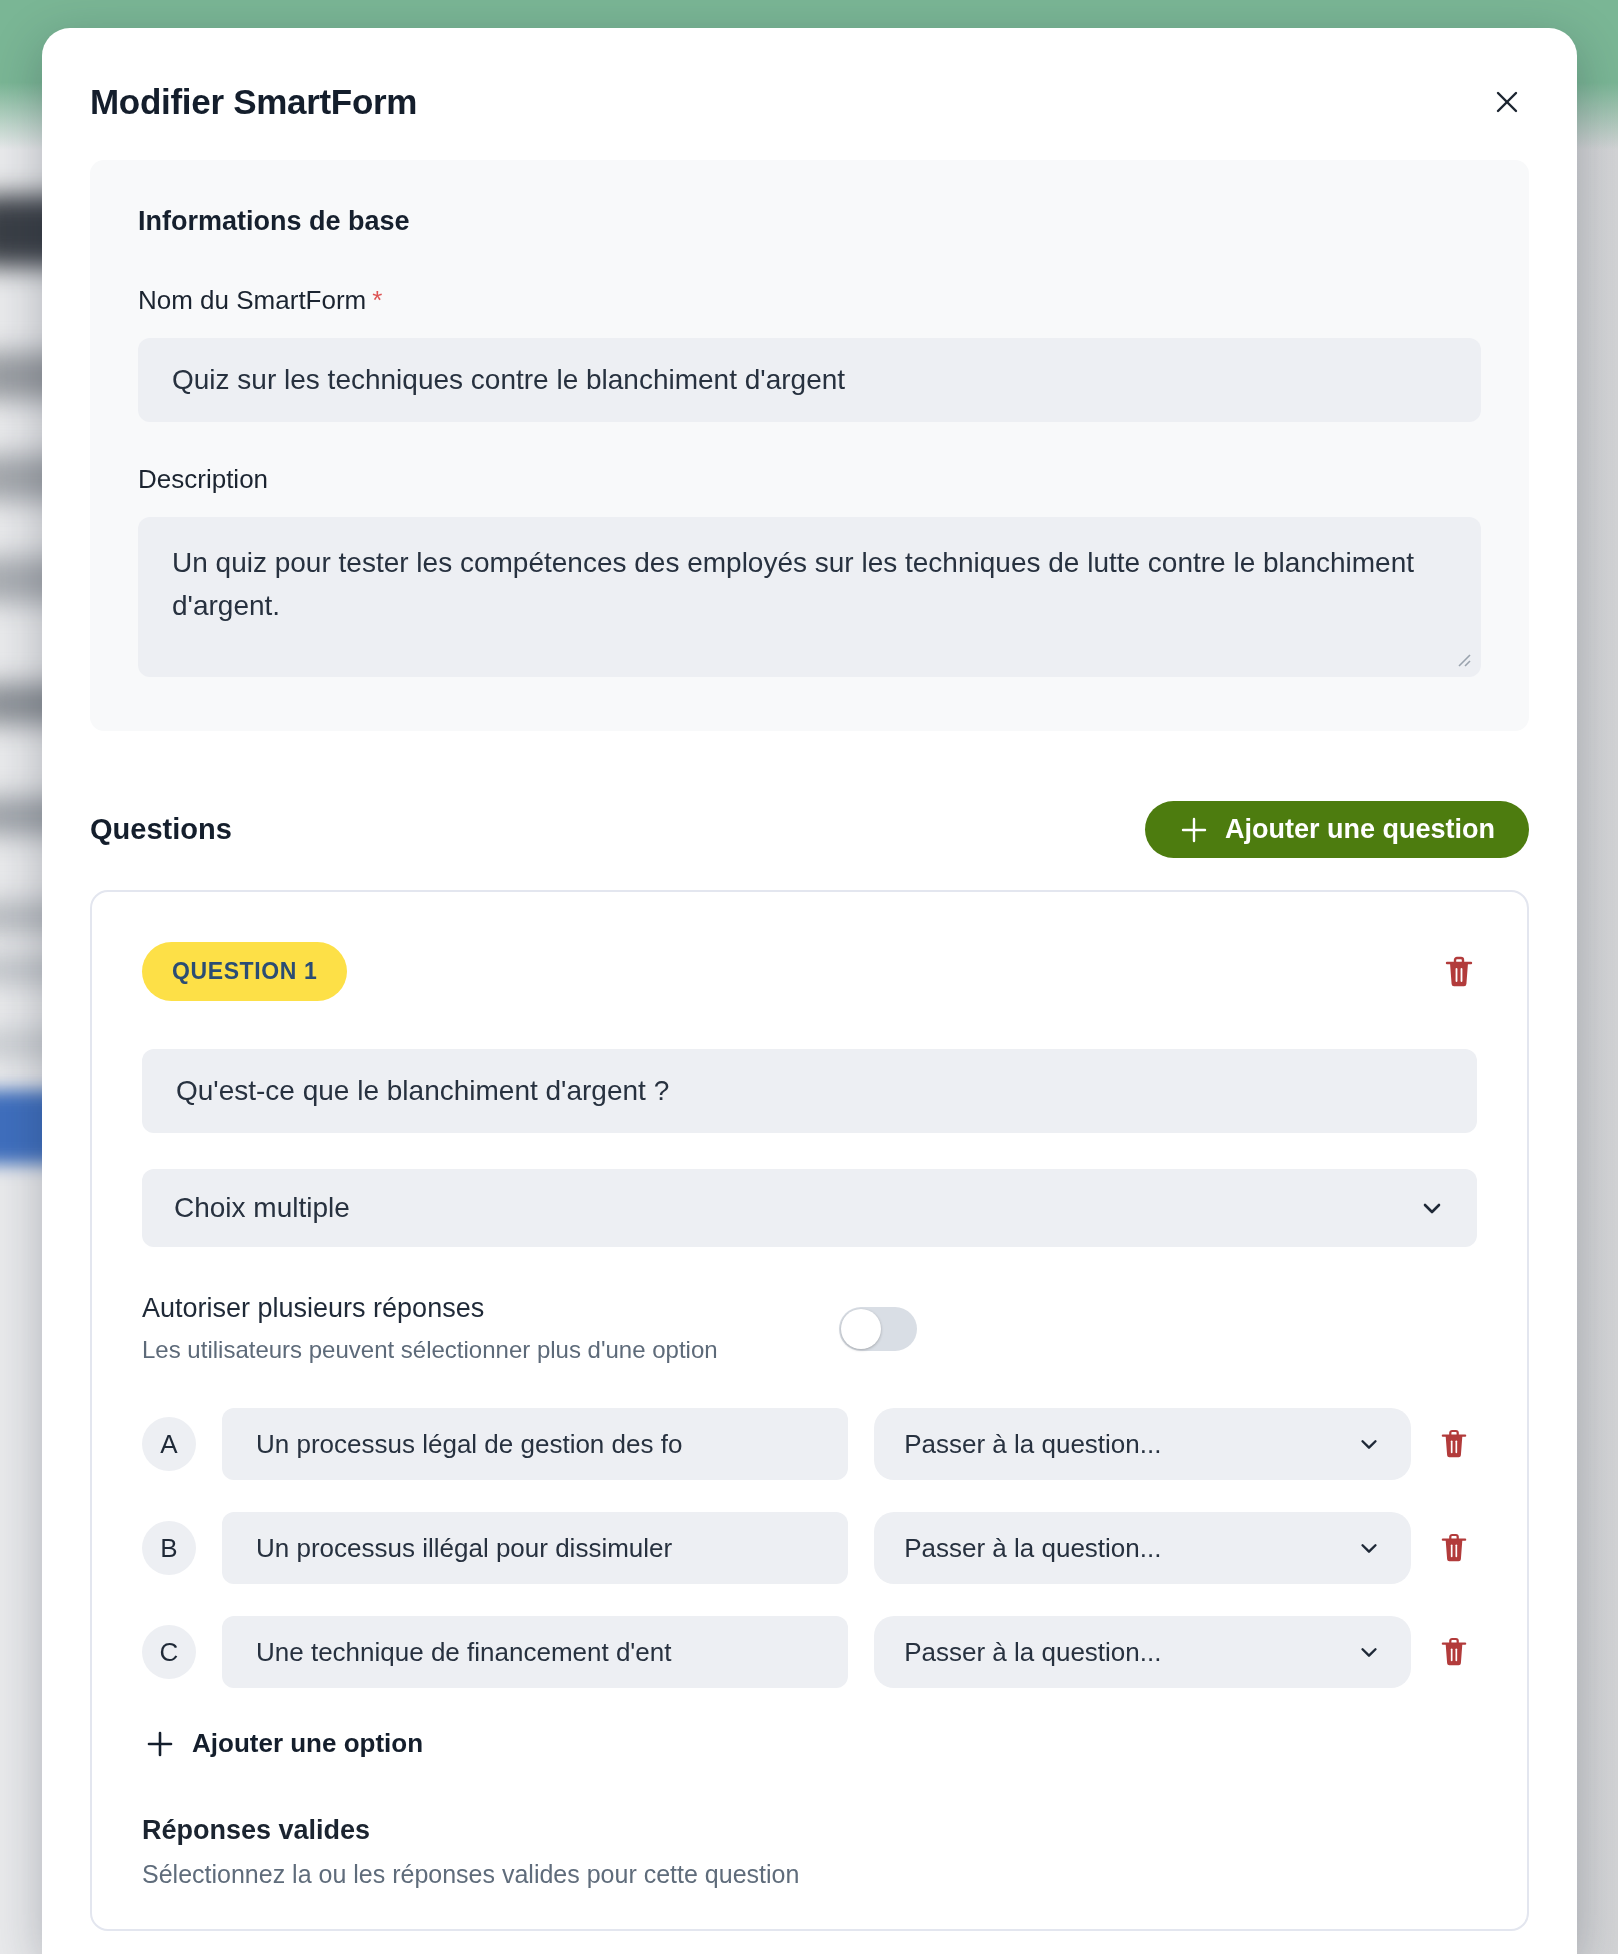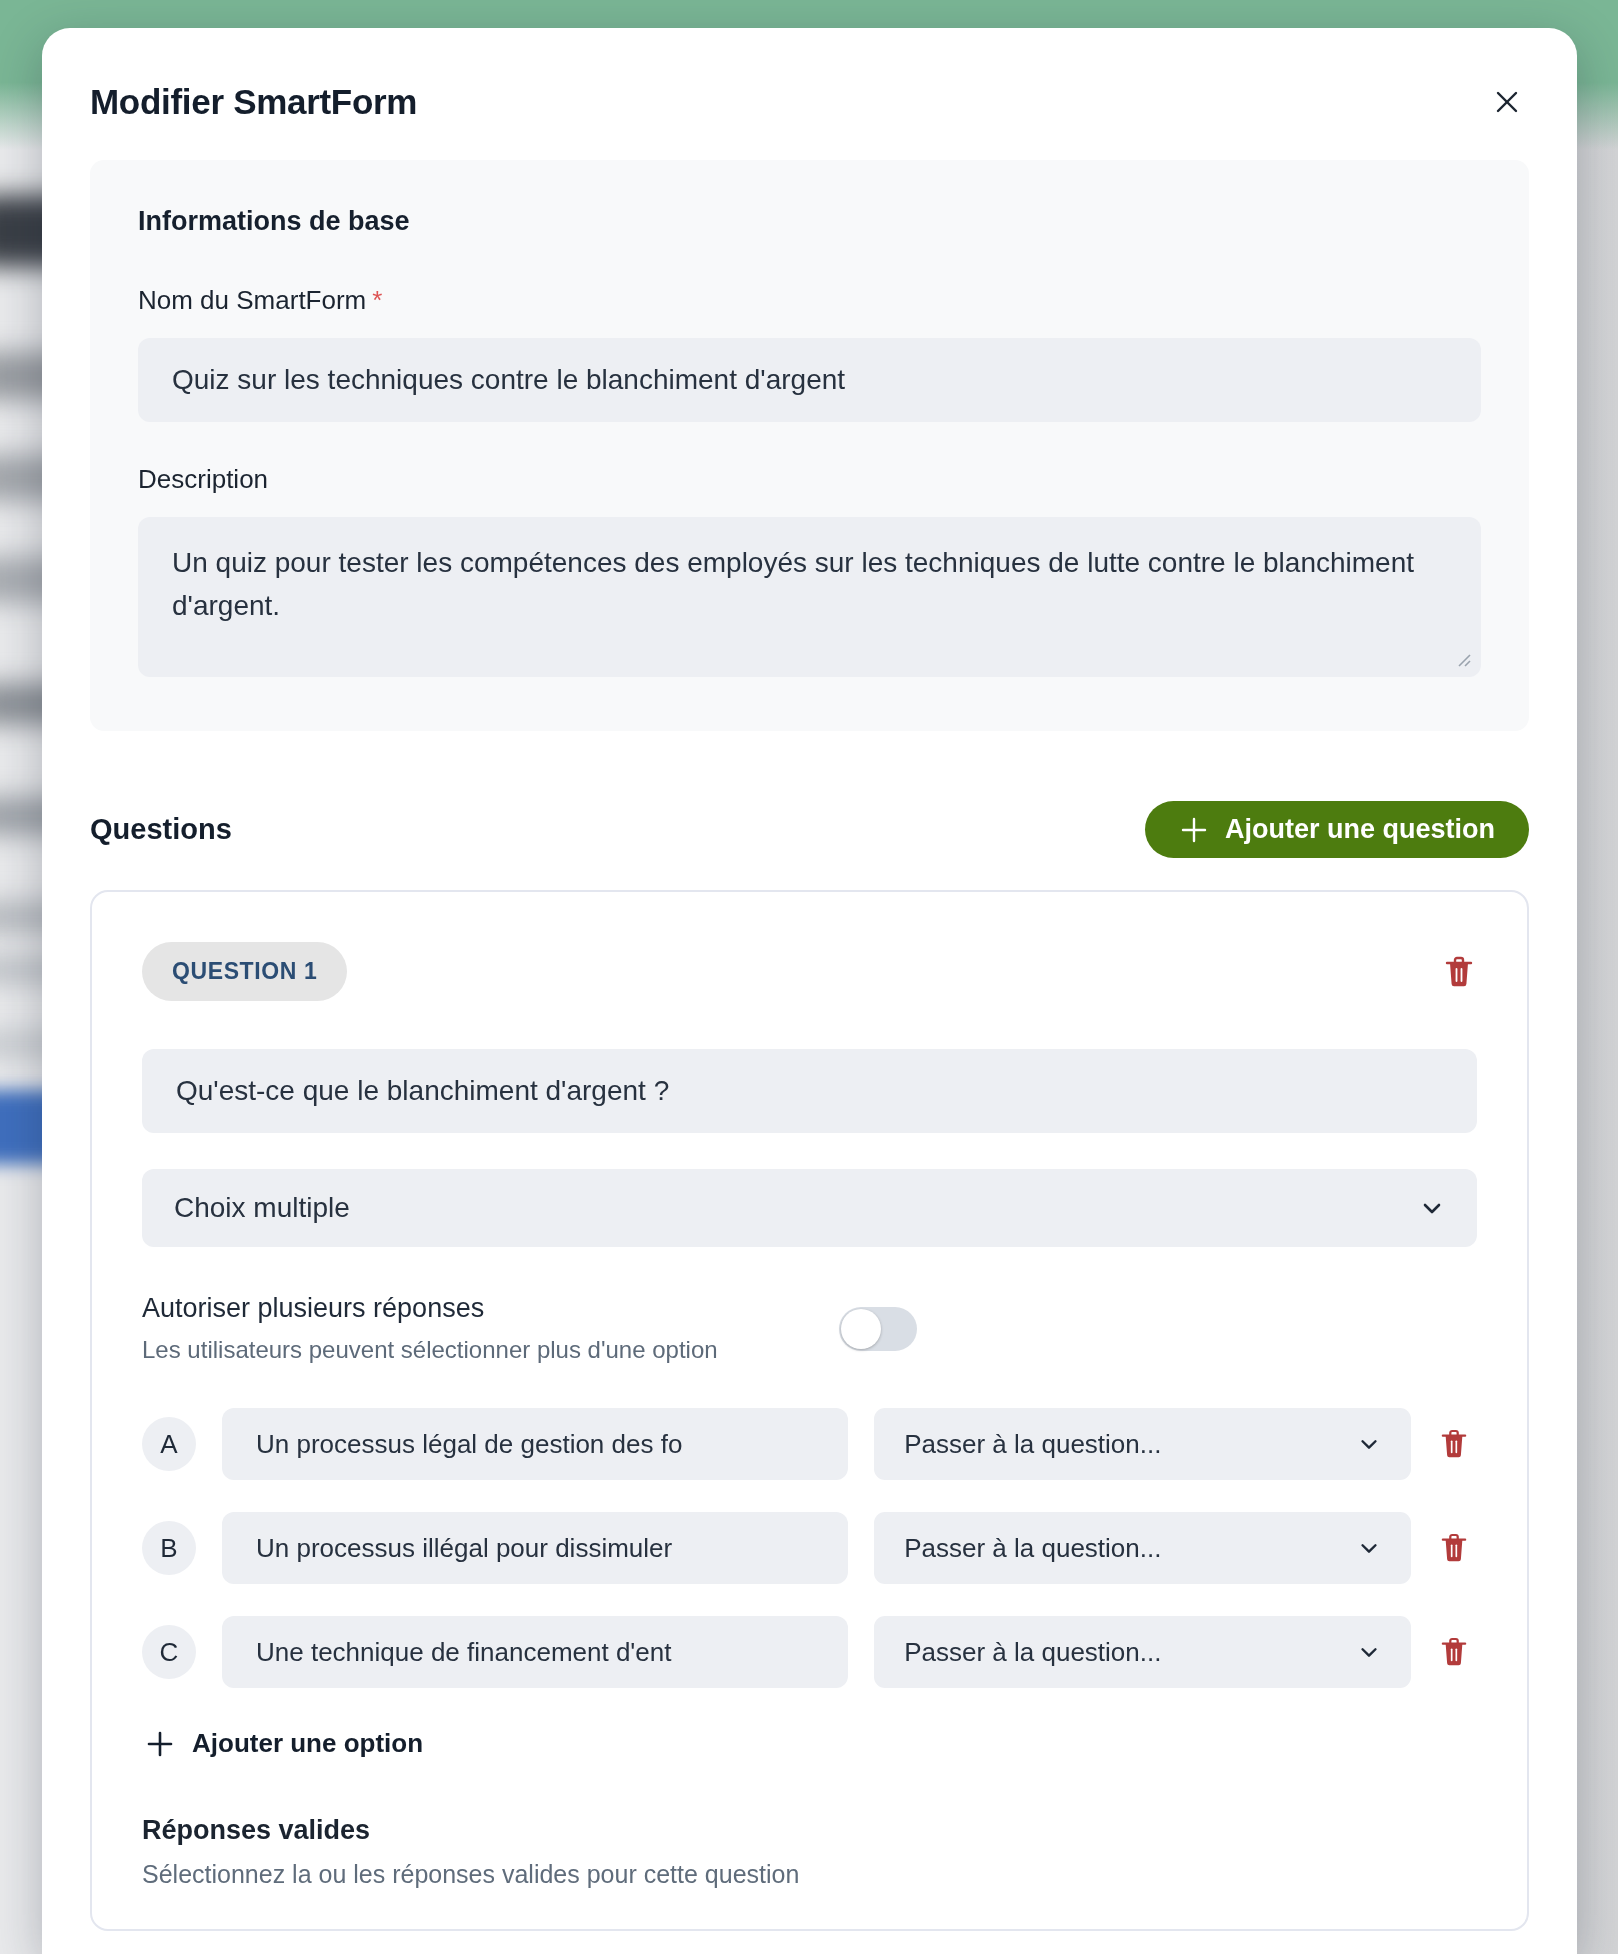--- a/index.html
+++ b/index.html
@@ -70,21 +70,21 @@
     font-family:"Liberation Sans", sans-serif; font-size:27px; font-weight:600; cursor:pointer;
   }
 
   
   .question-card {
     margin-top:32px; background:#ffffff; border:2px solid #e3e6ef; border-radius:18px;
     padding:50px 50px 40px 50px;
   }
   .q-head { display:flex; align-items:center; justify-content:space-between; }
   .q-badge {
-    background:#e5e5e5; color:#2b4d74; font-size:23px; font-weight:700; letter-spacing:.6px;
+    background:#fde047; color:#2b4d74; font-size:23px; font-weight:700; letter-spacing:.6px;
     padding:16px 30px; border-radius:32px; display:inline-block;
   }
   .icon-btn { background:none; border:none; cursor:pointer; padding:4px; display:flex; align-items:center; }
 
   .q-text-field { height:88px; margin-top:48px; }
   .select-field {
     margin-top:36px; height:78px; background:#edeff3; border-radius:12px;
     display:flex; align-items:center; justify-content:space-between; padding:0 32px;
     font-size:28px; color:#27313f; cursor:pointer;
   }
@@ -106,21 +106,21 @@
   .option-letter {
     width:54px; height:54px; border-radius:50%; background:#edeff3; color:#1f2937;
     font-size:26px; display:flex; align-items:center; justify-content:center; flex:0 0 auto;
   }
   .option-input {
     width:644px; height:72px; background:#edeff3; border:none; border-radius:12px;
     padding:4px 34px; font-family:"Liberation Sans", sans-serif; font-size:26px; color:#27313f;
     outline:none; white-space:nowrap; overflow:hidden;
   }
   .option-goto {
-    width:552px; height:72px; background:#edeff3; border-radius:11px;
+    width:552px; height:72px; background:#edeff3; border-radius:20px;
     display:flex; align-items:center; justify-content:space-between; padding:0 30px;
     font-size:26px; color:#27313f; cursor:pointer;
   }
   .option-row .icon-btn { margin-left:auto; margin-right:6px; }
 
   .add-option {
     margin-top:14px; display:flex; align-items:center; gap:18px; background:none; border:none;
     font-family:"Liberation Sans", sans-serif; font-size:26px; font-weight:700; color:#141e2c;
     cursor:pointer; padding:8px 4px;
   }

